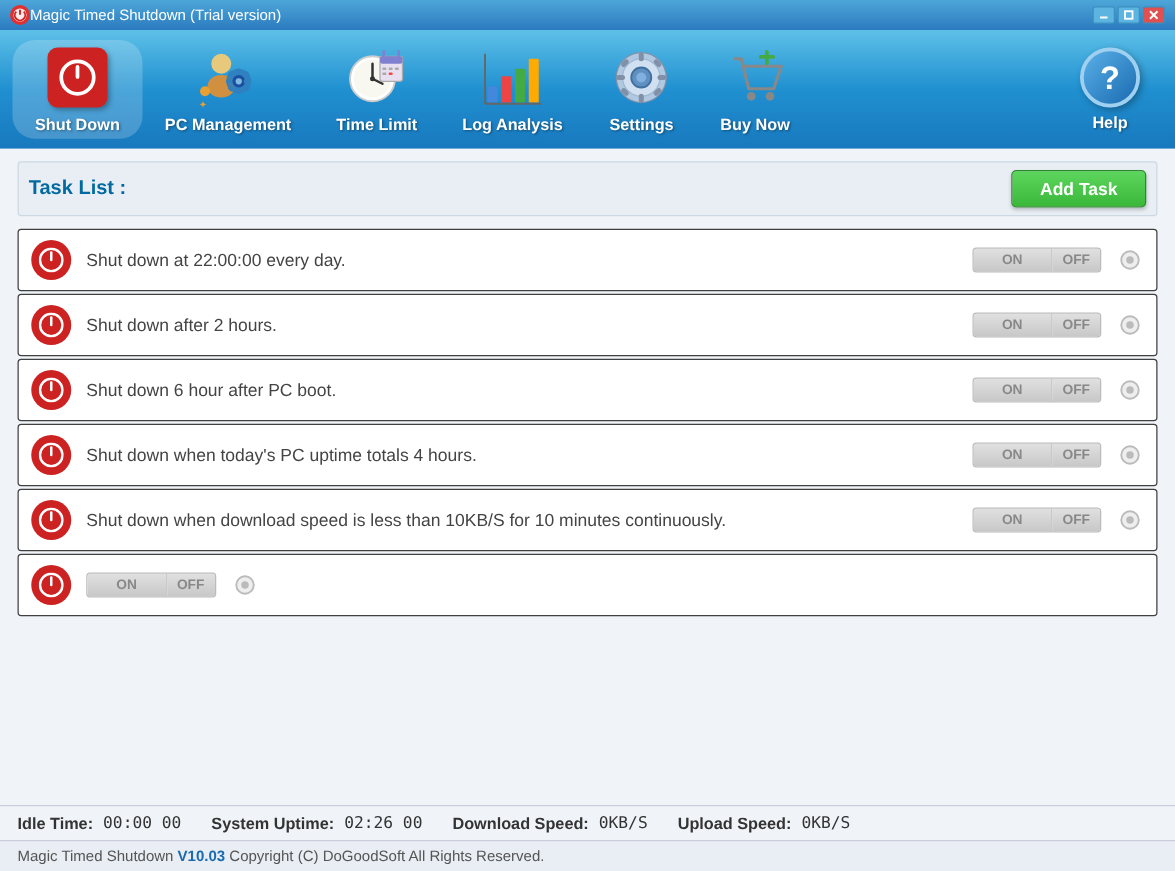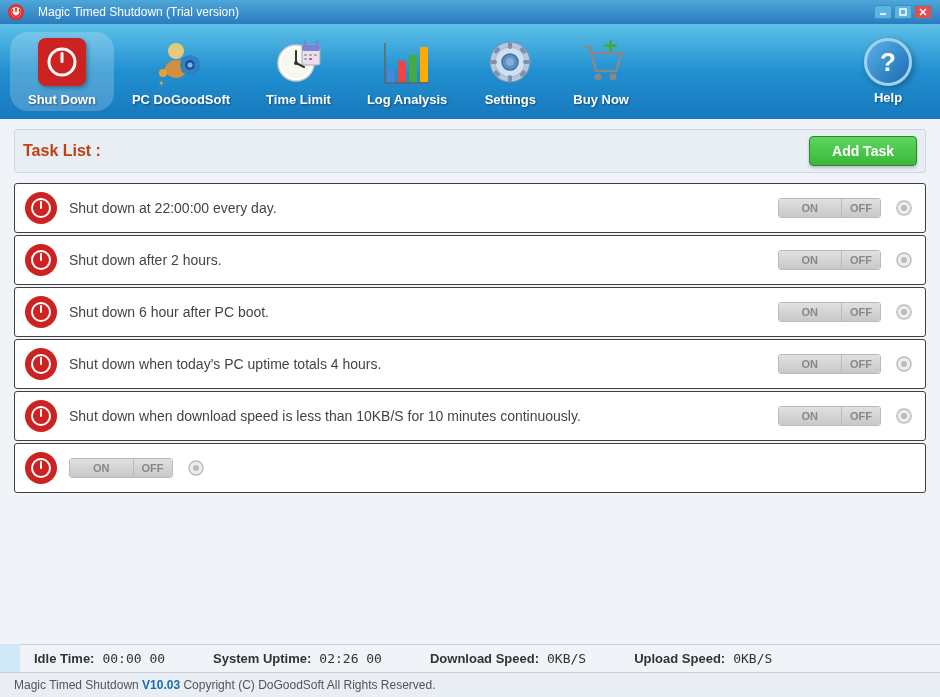--- a/index.html
+++ b/index.html
@@ -19,21 +19,21 @@
       background: linear-gradient(to bottom, #4da6d8 0%, #2b7bbf 100%);
       height: 24px;
       display: flex;
       align-items: center;
       padding: 0 8px;
       justify-content: space-between;
     }
     .title-bar-left {
       display: flex;
       align-items: center;
-      gap: 14px;
+      gap: 0;
     }
     .title-bar-icon {
       width: 16px;
       height: 16px;
       background: #e03030;
       border-radius: 50%;
       display: flex;
       align-items: center;
       justify-content: center;
       color: white;
@@ -147,21 +147,21 @@
       justify-content: space-between;
       margin-bottom: 10px;
       padding: 6px 8px;
       background: #e8eef4;
       border: 1px solid #ccd8e4;
       border-radius: 3px;
     }
     .task-title {
       font-size: 16px;
       font-weight: bold;
-      color: #c2410c;
+      color: #0369a1;
     }
     .add-task-btn {
       background: linear-gradient(to bottom, #5dd65d, #3ab83a);
       color: white;
       border: 1px solid #2a8a2a;
       border-radius: 4px;
       padding: 6px 22px;
       font-size: 14px;
       font-weight: bold;
       cursor: pointer;
@@ -231,23 +231,22 @@
       display: flex; align-items: center; justify-content: center;
       flex-shrink: 0;
     }
 
     
     .status-bar {
       background: #f0f4f8;
       border-top: 1px solid #ccd;
       padding: 6px 14px;
       display: flex;
-      gap: 48px;
-      align-items: center;
-      margin-left: 20px;
+      gap: 24px;
+      align-items: center;
     }
     .status-item {
       display: flex;
       gap: 8px;
       align-items: center;
     }
     .status-label { font-weight: bold; color: #333; }
     .status-value { color: #333; font-family: monospace; }
 
     
@@ -328,21 +327,21 @@
           <rect x="38" y="26.5" width="4" height="3" fill="#3080c0" rx="1"></rect>
           <rect x="26" y="20" width="3" height="4" fill="#3080c0" rx="1" transform="rotate(45 27.5 22)"></rect>
           <rect x="39" y="20" width="3" height="4" fill="#3080c0" rx="1" transform="rotate(-45 40.5 22)"></rect>
           <rect x="26" y="32" width="3" height="4" fill="#3080c0" rx="1" transform="rotate(-45 27.5 34)"></rect>
           <rect x="39" y="32" width="3" height="4" fill="#3080c0" rx="1" transform="rotate(45 40.5 34)"></rect>
 
           <circle cx="7" cy="36" r="4" fill="#e8a030"></circle>
           <text x="2" y="49" fill="#e8a030" font-size="8">✦</text>
         </svg>
       </div>
-      <span class="toolbar-label">PC DoGoodSoft</span>
+      <span class="toolbar-label">PC Management</span>
     </div>
 
     <div class="toolbar-item">
       <div class="toolbar-icon">
         <svg width="50" height="50" viewBox="0 0 50 50">
 
           <circle cx="22" cy="26" r="18" fill="white" stroke="#ccc" stroke-width="1.5"></circle>
           <circle cx="22" cy="26" r="15" fill="#f8f8f0"></circle>
 
           <line x1="22" y1="26" x2="22" y2="14" stroke="#333" stroke-width="2" stroke-linecap="round"></line>

